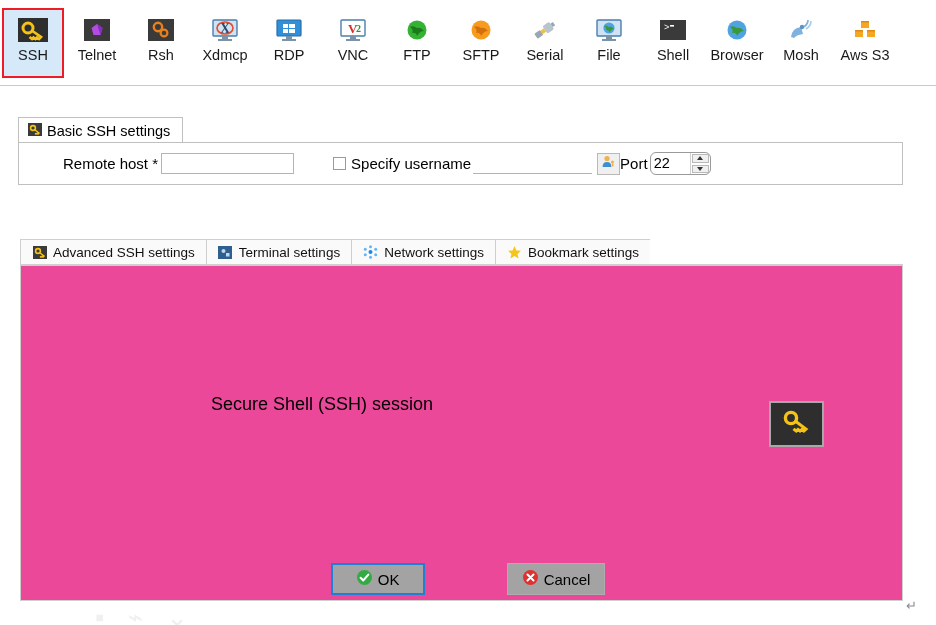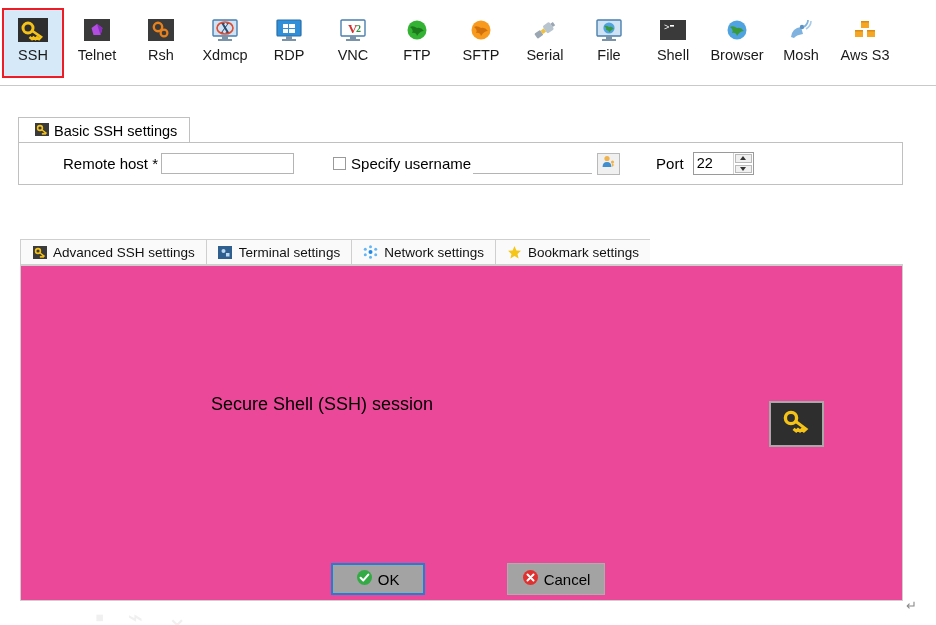--- a/index.html
+++ b/index.html
@@ -75,21 +75,21 @@
     height: 26px;
     position: relative;
   }
   .group-tab {
     position: absolute;
     left: 0; top: 0;
     height: 26px;
     display: flex;
     align-items: center;
     gap: 5px;
-    padding: 0 12px 0 16px;
+    padding: 0 12px 0 9px;
     box-sizing: border-box;
     background: #ffffff;
     border: 1px solid #c0c0c0;
     border-bottom: none;
     font-size: 14.5px;
     white-space: nowrap;
   }
   .group-body {
     position: absolute;
     left: 0;
@@ -504,22 +504,22 @@
       <span>
         <svg width="15" height="15" viewBox="0 0 15 15">
           <circle cx="6" cy="4.5" r="2.6" fill="#f0b24a"></circle>
           <path d="M1.6 13 Q1.6 8 6 8 Q10.4 8 10.4 13 Z" fill="#3f8fd0"></path>
           <circle cx="11.5" cy="8" r="1.6" fill="#f0b24a"></circle>
           <path d="M11.5 9.4 v3.2 M11.5 11 h1.6" stroke="#f0b24a" stroke-width="1.2"></path>
         </svg>
       </span>
     </span>
 
-    <span class="field-label" style="margin-left:36px;">Port</span>
-    <span class="spinner" style="margin-left:9px;">
+    <span class="field-label" style="">Port</span>
+    <span class="spinner" style="margin-left:2px;border-radius:6px;">
       <span class="sp-value">22</span>
       <span class="sp-arrows">
         <span class="sp-btn">
             <i class="tri-up"></i>
           </span>
         <span class="sp-btn">
             <i class="tri-down"></i>
           </span>
       </span>
     </span>

